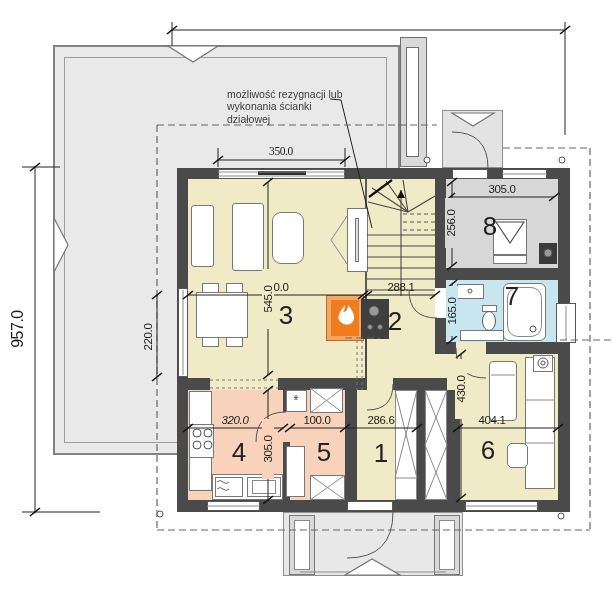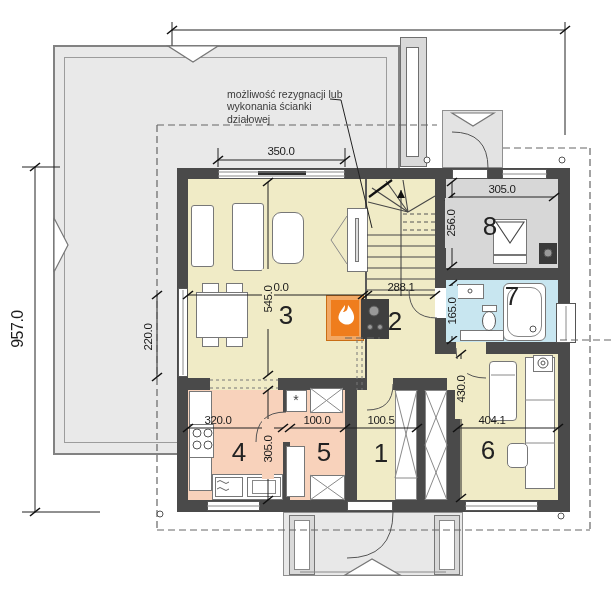--- a/index.html
+++ b/index.html
@@ -258,31 +258,31 @@
       <circle cx="370" cy="327" r="2.5" class="gcr"></circle>
       <circle cx="380" cy="327" r="2.5" class="gcr"></circle>
       <ellipse cx="489" cy="321" rx="6.5" ry="9.5" class="cr"></ellipse>
       <polygon points="168,46 218,46 193,62" class="tri"></polygon>
       <polygon points="54,218 54,272 68,245" class="tri"></polygon>
       <polygon points="452,113 494,113 473,126" class="tri"></polygon>
       <polygon points="345,575 372,559 400,575" class="tri"></polygon>
     </svg>
 
   <div class="txt bigdim vdim" style="left:-12px;top:320px;width:60px;">957.0</div>
-  <div class="txt dimtext" style="left:236px;top:145px;width:90px;">350.0</div>
+  <div class="txt dimtext" style="left:236px;top:145px;width:90px;font-family:Liberation Serif, serif;">350.0</div>
   <div class="txt dimtext" style="left:472px;top:183px;width:60px;">305.0</div>
   <div class="txt dimtext vdim" style="left:426px;top:217px;width:50px;background:#d7d7d7;">256.0</div>
   <div class="txt dimtext" style="left:245px;top:281px;width:60px;">510.0</div>
   <div class="txt dimtext" style="left:371px;top:281px;width:60px;">288.1</div>
   <div class="txt dimtext vdim" style="left:238px;top:293px;width:60px;background:#f0ebc6;">545.0</div>
   <div class="txt dimtext vdim" style="left:427px;top:305px;width:50px;background:#c8e6f0;">165.0</div>
   <div class="txt dimtext vdim" style="left:118px;top:331px;width:60px;background:#e9e9e9;">220.0</div>
-  <div class="txt dimtext" style="left:188px;top:414px;width:60px;">320.0</div>
+  <div class="txt dimtext" style="left:205px;top:414px;width:60px;font-style:italic;">320.0</div>
   <div class="txt dimtext" style="left:287px;top:414px;width:60px;">100.0</div>
-  <div class="txt dimtext" style="left:351px;top:414px;width:60px;">100.5</div>
+  <div class="txt dimtext" style="left:351px;top:414px;width:60px;">286.6</div>
   <div class="txt dimtext" style="left:462px;top:414px;width:60px;">404.1</div>
   <div class="txt dimtext vdim" style="left:431px;top:383px;width:60px;background:#f0ebc6;">430.0</div>
   <div class="txt dimtext vdim" style="left:238px;top:443px;width:60px;background:#f8d2bb;">305.0</div>
 
   <div class="txt note" style="left:227px;top:88px;width:124px;">możliwość rezygnacji lub wykonania ścianki działowej</div>
 
   <div class="txt roomnum" style="left:367px;top:438px;width:28px;">1</div>
   <div class="txt roomnum" style="left:381px;top:306px;width:28px;">2</div>
   <div class="txt roomnum" style="left:272px;top:300px;width:28px;">3</div>
   <div class="txt roomnum" style="left:225px;top:437px;width:28px;">4</div>

